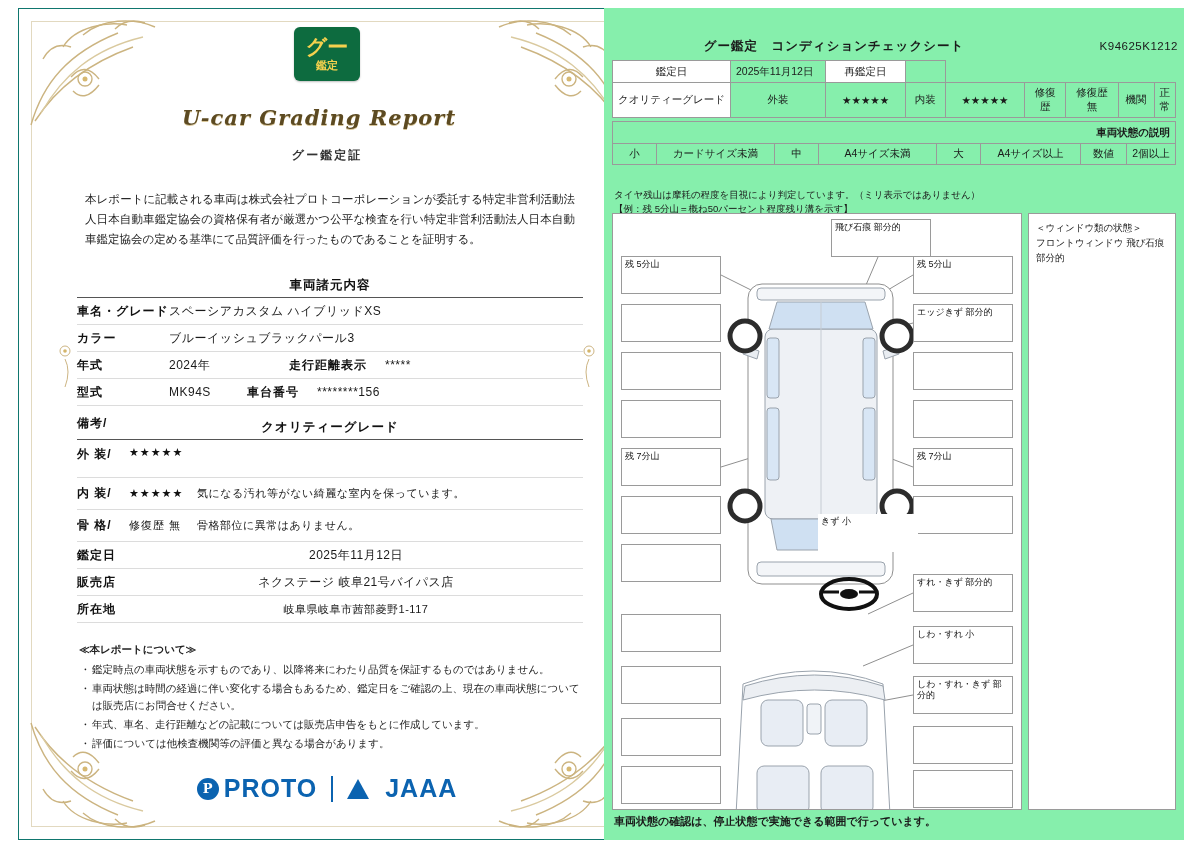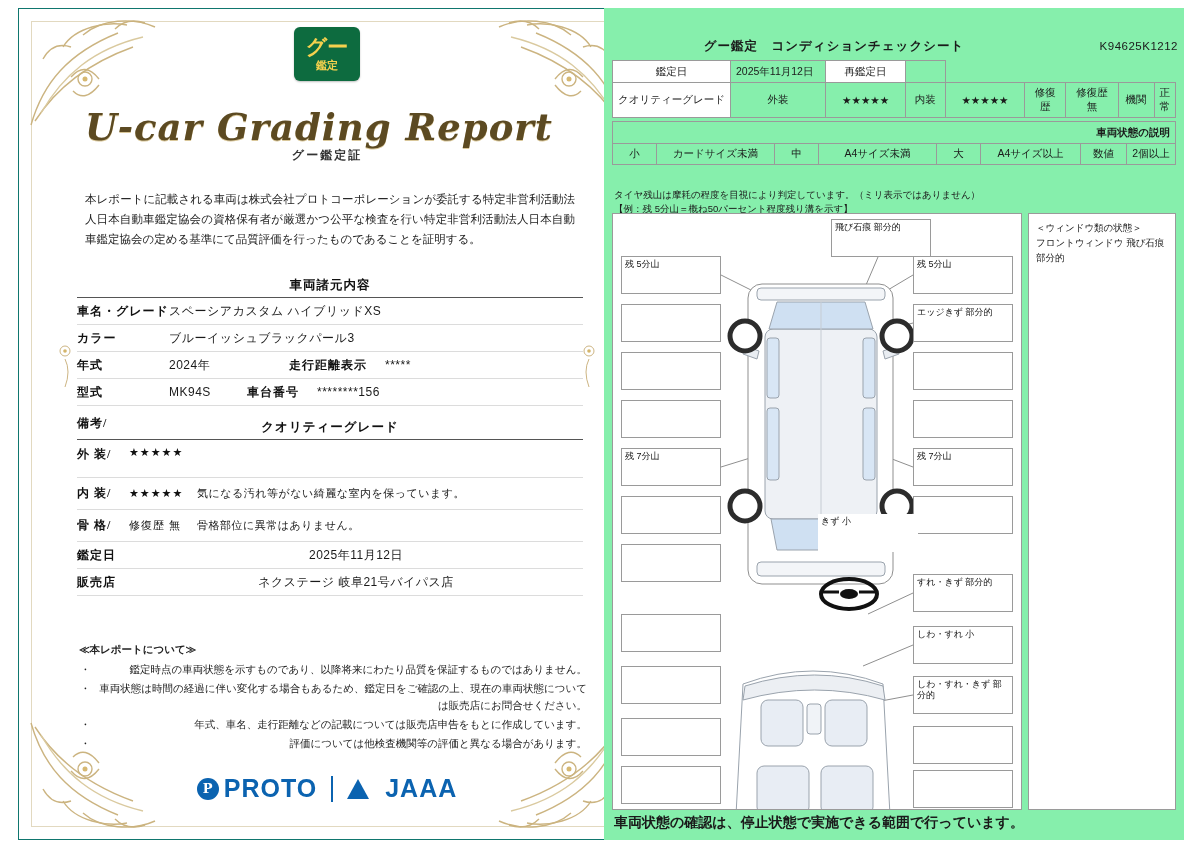--- a/index.html
+++ b/index.html
@@ -41,21 +41,21 @@
     color:#f5d14e; font-weight:bold; line-height:1.05;
     box-shadow:0 1px 2px rgba(0,0,0,.25);
   }
   .logo-badge .g  { font-size:21px; letter-spacing:0; }
   .logo-badge .k  { font-size:11px; margin-top:2px; }
 
   .report-title {
     position:absolute; top:96px; left:0; right:16px; text-align:center;
     font-family:"DejaVu Serif", serif;
     font-style:italic; font-weight:bold;
-    font-size:37px; color:#5c4a22;
+    font-size:21px; color:#5c4a22;
     letter-spacing:1px;
     text-shadow:0 1px 0 #d9c79a;
   }
   .report-sub {
     position:absolute; top:138px; left:0; right:0; text-align:center;
     font-size:12px; color:#333; letter-spacing:2px; font-weight:bold;
   }
 
   .intro {
     position:absolute; left:66px; right:60px; top:180px;
@@ -65,34 +65,34 @@
   .sec-head {
     text-align:center; font-size:12.5px; font-weight:bold; color:#111;
     padding-bottom:3px; letter-spacing:1px;
   }
 
   .block { position:absolute; left:58px; right:52px; }
   .kv {
     display:flex; align-items:center; min-height:27px;
     font-size:12px; border-bottom:1px solid #dcdcdc;
   }
-  .kv .k { width:92px; font-weight:bold; letter-spacing:1px; color:#111; flex:none;font-family:Liberation Serif, serif; }
+  .kv .k { width:92px; font-weight:bold; letter-spacing:1px; color:#111; flex:none; }
   .kv .v { flex:1; letter-spacing:.5px; }
   .stars { color:#111; letter-spacing:1px; font-size:11px; }
 
   .kv-center { justify-content:center; }
   .center-v { text-align:center; }
 
   .note {
     position:absolute; left:60px; right:48px; top:632px;
     font-size:10.5px; line-height:1.62; color:#222;
   }
   .note .hd { font-weight:bold; margin-bottom:3px; }
   .note ul { margin:0; padding-left:13px; list-style:none; }
-  .note li { position:relative; margin-bottom:2px;text-align:right; }
+  .note li { position:relative; margin-bottom:2px; }
   .note li:before { content:"・"; position:absolute; left:-12px; }
 
   .brands {
     position:absolute; left:0; right:0; bottom:36px;
     display:flex; align-items:center; justify-content:center; gap:14px;
   }
   .proto { display:flex; align-items:center; gap:5px; }
   .proto .dot {
     width:22px; height:22px; border-radius:50%; background:#0b63b0; color:#fff;
     font-size:13px; font-weight:bold; display:flex; align-items:center; justify-content:center;
@@ -136,21 +136,21 @@
   .diagram-wrap {
     position:absolute; top:205px; left:8px; width:410px; height:597px;
     border:1px solid #9a9a9a; background:#fff; overflow:hidden;
   }
   .win-box {
     position:absolute; top:205px; left:424px; width:148px; height:597px;
     border:1px solid #9a9a9a; background:#fff; padding:6px 7px;
     font-size:9.5px; line-height:1.6;
   }
   .bot-note {
-    position:absolute; top:806px; left:10px; font-size:14px; font-weight:bold;
+    position:absolute; top:806px; left:10px; font-size:11px; font-weight:bold;
   }
 
   .cell {
     position:absolute; border:1px solid #9a9a9a; background:#fff;
     font-size:9px; padding:2px 3px; line-height:1.25; color:#111;
   }
 </style>
 </head>
 <body>
 
@@ -286,20 +286,24 @@
       <div class="v" style="font-size:11px">骨格部位に異常はありません。</div>
     </div>
 
     <div class="kv kv-center">
       <div class="k" style="width:52px">鑑定日</div>
       <div class="v center-v">2025年11月12日</div>
     </div>
     <div class="kv kv-center">
       <div class="k" style="width:52px">販売店</div>
       <div class="v center-v">ネクステージ 岐阜21号バイパス店</div>
+    </div>
+    <div class="kv kv-center">
+      <div class="k" style="width:52px">所在地</div>
+      <div class="v center-v" style="font-size:11px">岐阜県岐阜市茜部菱野1-117</div>
     </div>
   </div>
 
   <div class="note">
     <div class="hd">≪本レポートについて≫</div>
     <ul>
       <li>鑑定時点の車両状態を示すものであり、以降将来にわたり品質を保証するものではありません。</li>
       <li>車両状態は時間の経過に伴い変化する場合もあるため、鑑定日をご確認の上、現在の車両状態については販売店にお問合せください。</li>
       <li>年式、車名、走行距離などの記載については販売店申告をもとに作成しています。</li>
       <li>評価については他検査機関等の評価と異なる場合があります。</li>

